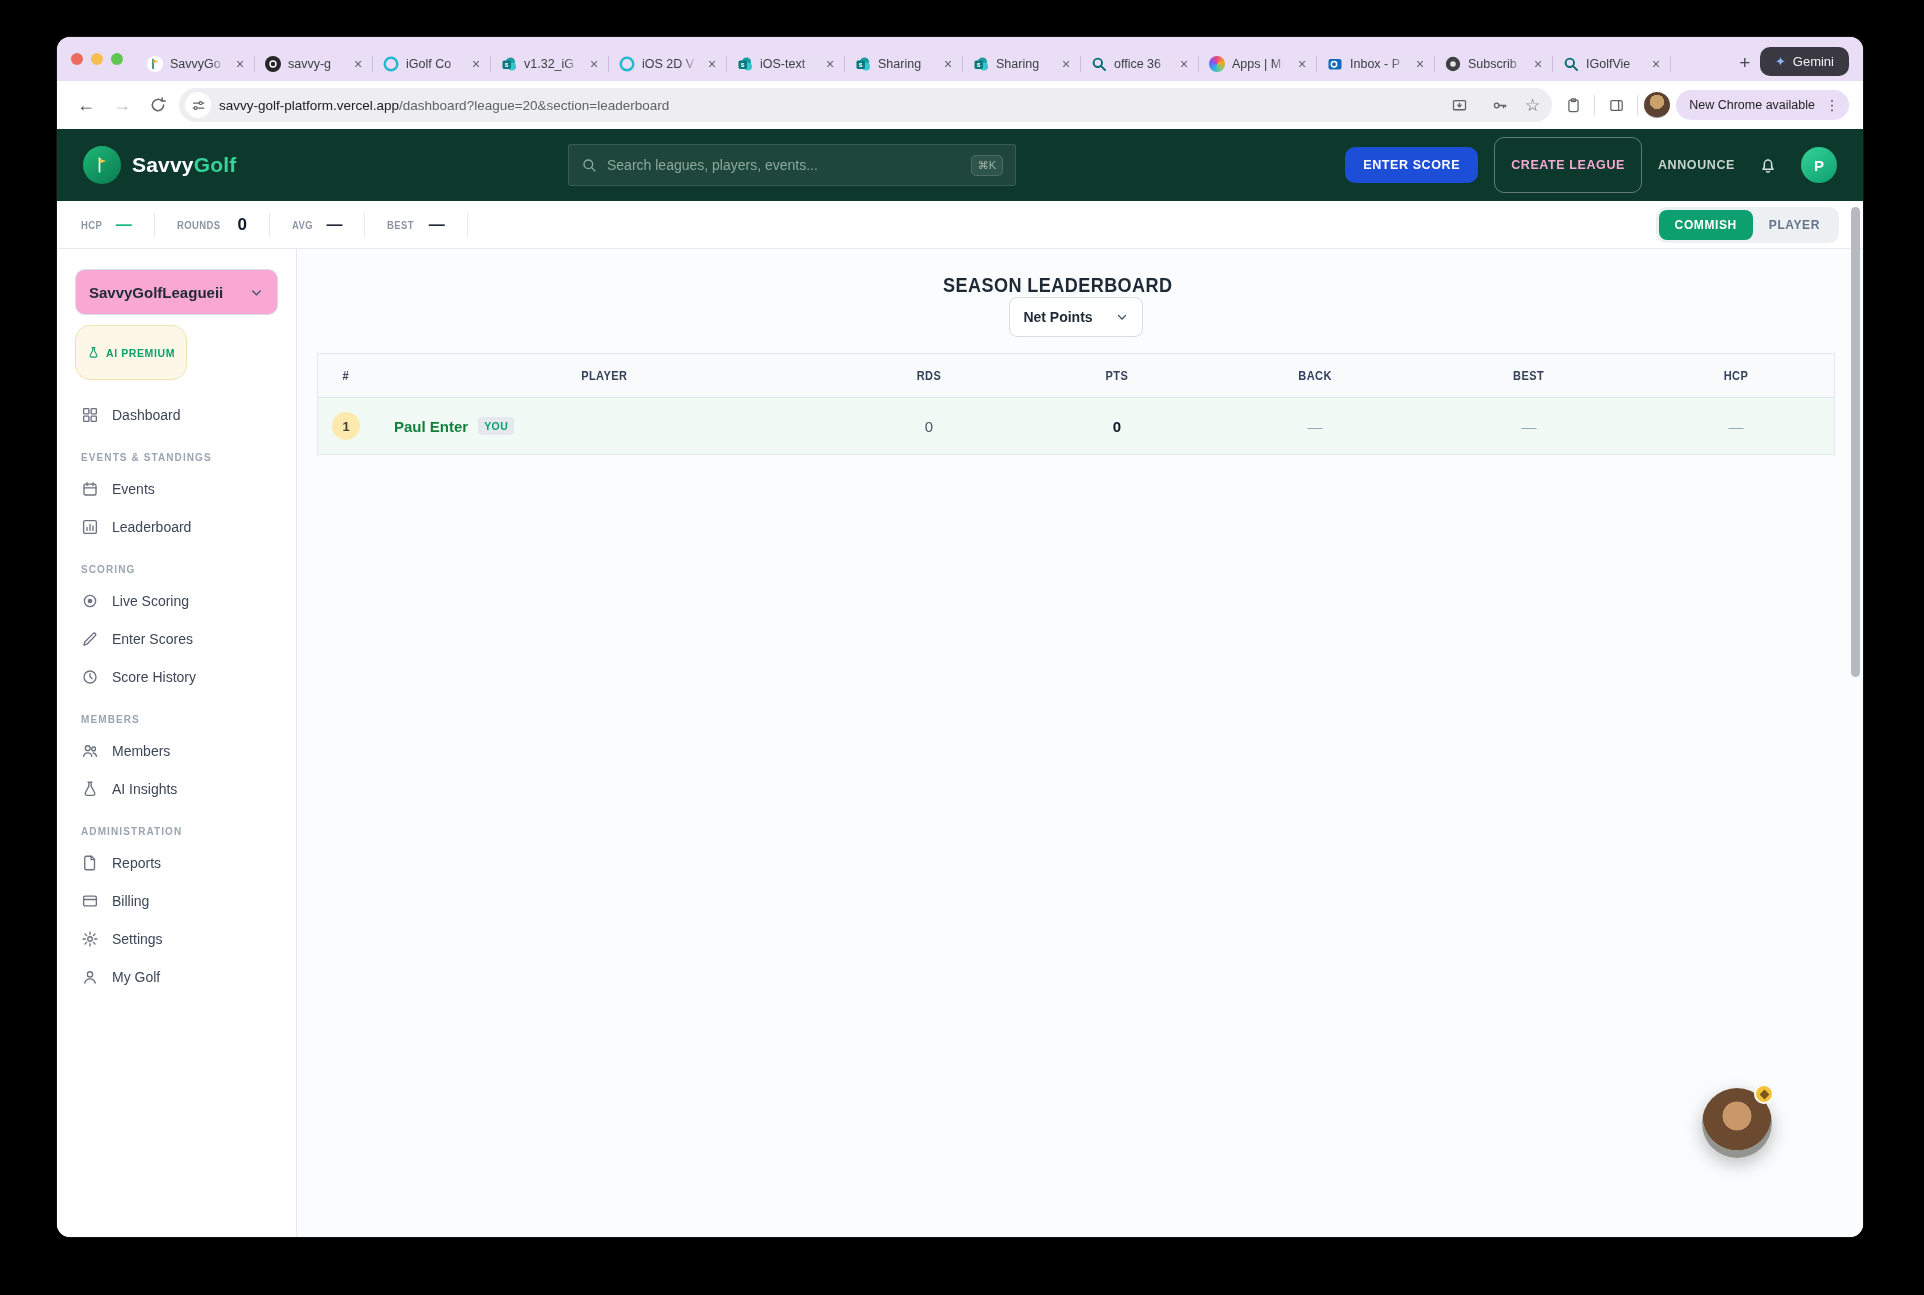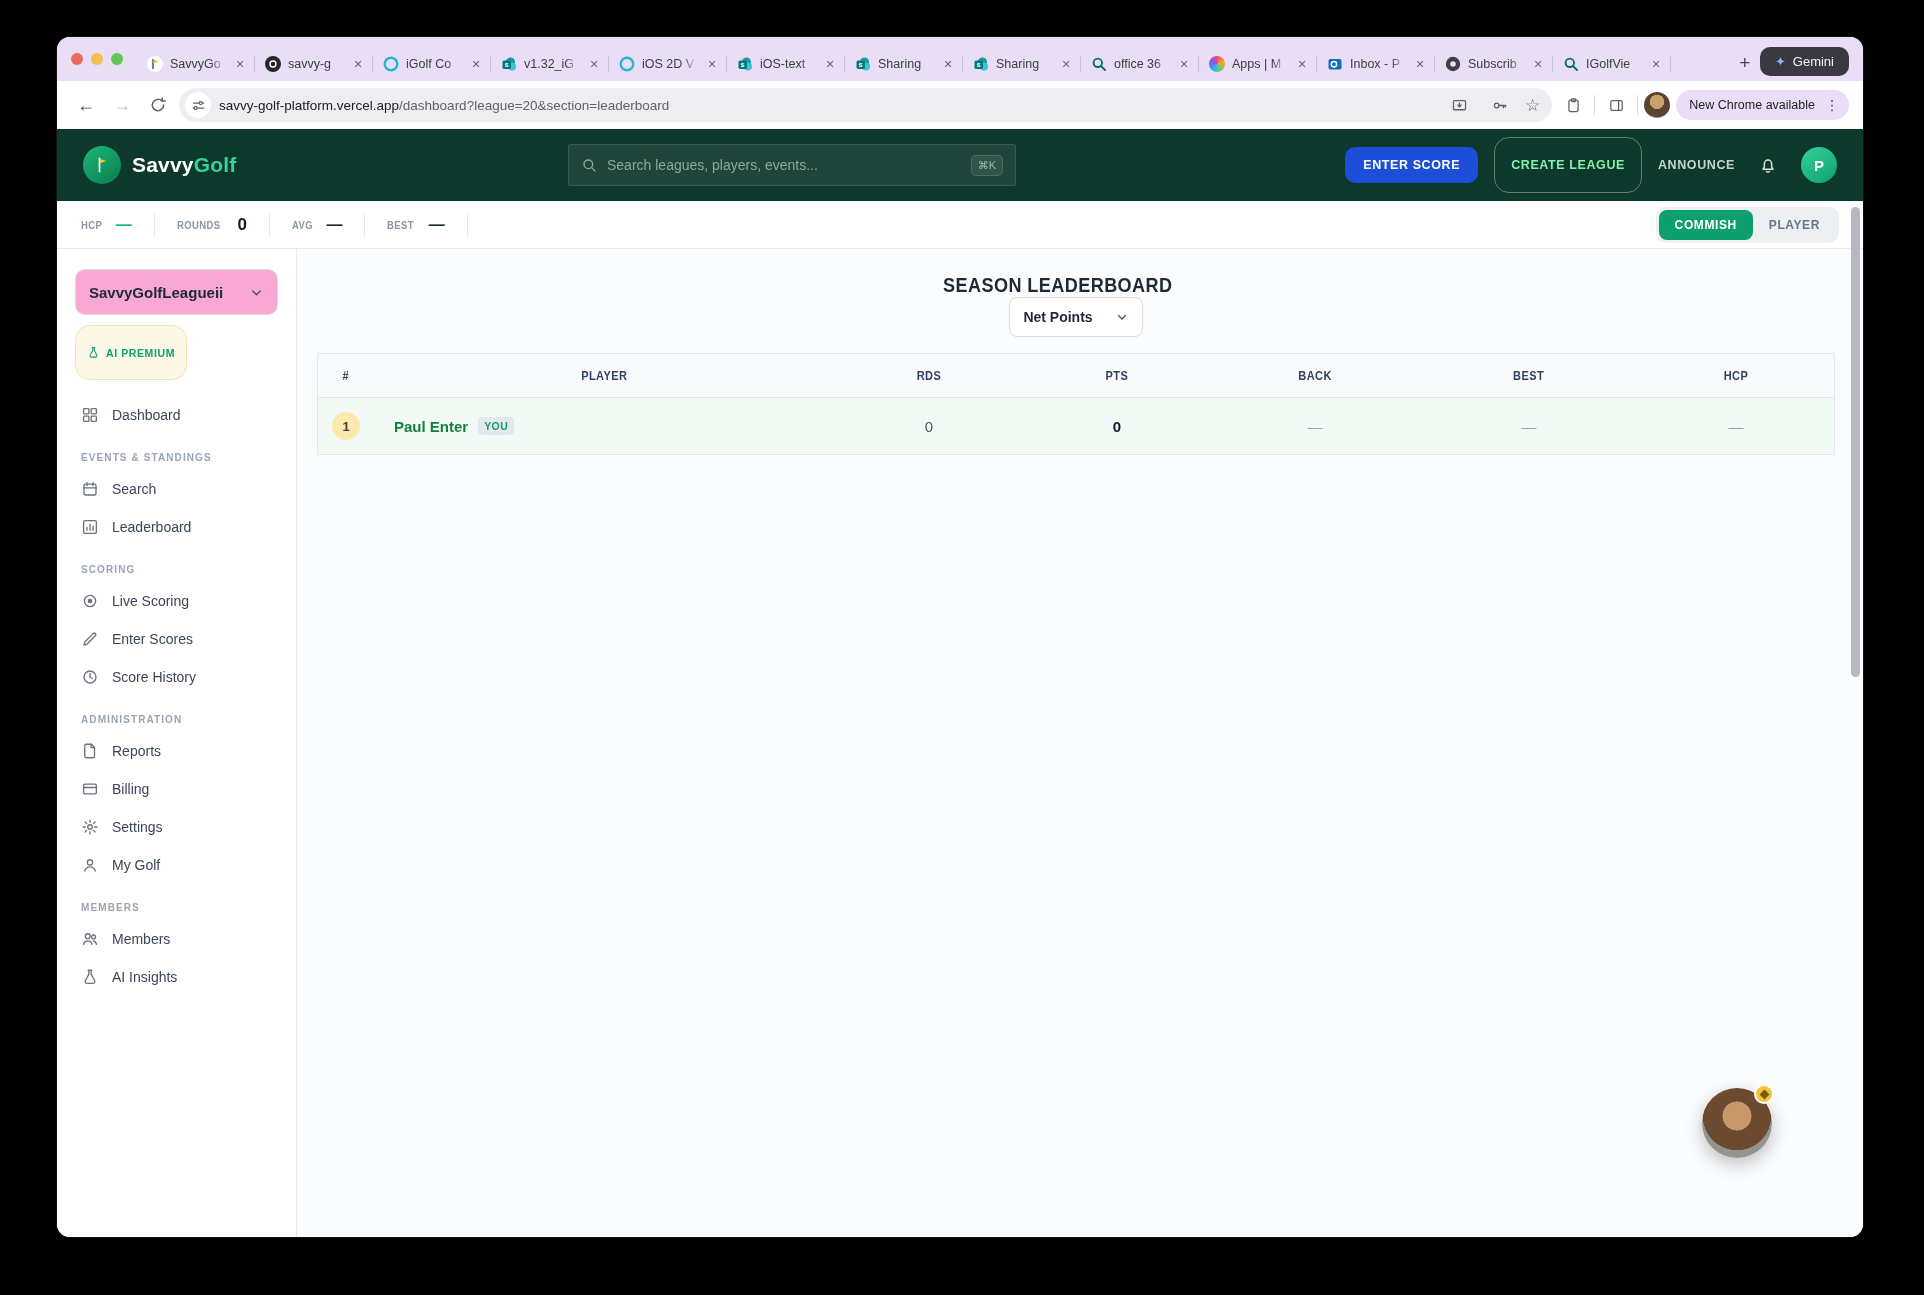--- a/index.html
+++ b/index.html
@@ -56,22 +56,22 @@
   .brand-text { font-size:21px; font-weight:700; color:#fff; letter-spacing:.2px; }
   .brand-text .golf { color:#34d399; }
   .searchbar { position:absolute; left:511px; top:15px; width:448px; height:42px; background:rgba(255,255,255,.07);
     border:1px solid rgba(255,255,255,.12); border-radius:3px; display:flex; align-items:center; padding:0 12px; gap:10px; }
   .searchbar .ph { color:#8da89d; font-size:14px; flex:1; }
   .kbd { background:rgba(255,255,255,.08); border:1px solid rgba(255,255,255,.14); color:#9fb5ac;
     font-size:11px; border-radius:5px; padding:3px 6px; }
   .header-right { margin-left:auto; display:flex; align-items:center; gap:16px; }
   .btn-enter { background:#1d4ed8; color:#fff; font-size:12.5px; font-weight:700; letter-spacing:.6px;
     border:none; border-radius:10px; padding:11px 18px; }
-  .btn-create { background:transparent; color:#86efac; font-size:12.5px; font-weight:700; letter-spacing:.6px;
-    border:1px solid rgba(255,255,255,.35); border-radius:15px; padding:20px 16px; }
+  .btn-create { background:transparent; color:#f9a8d4; font-size:12.5px; font-weight:700; letter-spacing:.6px;
+    border:1px solid rgba(255,255,255,.35); border-radius:10px; padding:20px 16px; }
   .announce { color:#c7d4cd; font-size:12.5px; font-weight:700; letter-spacing:.6px; }
   .bell { color:#d6e2dc; width:34px; height:34px; display:flex; align-items:center; justify-content:center; }
   .avatar-p { width:36px; height:36px; border-radius:50%; background:linear-gradient(145deg,#34d399,#0e9f6e);
     color:#fff; font-weight:700; font-size:15px; display:flex; align-items:center; justify-content:center; }
 
   
   .statsbar { height:48px; background:#fff; border-bottom:1px solid #e7eaee; display:flex; align-items:center; padding:0 24px; flex:none; }
   .stat { display:flex; align-items:center; gap:10px; }
   .stat-label { font-size:11px; font-weight:700; color:#8b95a5; letter-spacing:1px; }
   .stat-val { font-size:16px; font-weight:800; color:#1f2937; }
@@ -456,21 +456,21 @@
             <div class="nav-heading">EVENTS &amp; STANDINGS</div>
             <div>
 
             <div class="nav-item">
                   <span class="n-icon">
                   <svg width="18" height="18" viewBox="0 0 24 24" fill="none" stroke="currentColor" stroke-width="1.8" stroke-linecap="round" stroke-linejoin="round">
                     <rect x="4" y="5.5" width="16" height="14.5" rx="2"></rect>
                     <path d="M8 3.5v4M16 3.5v4M4 10.5h16"></path>
                   </svg>
                 </span>
-                  <span>Search</span>
+                  <span>Events</span>
                 </div>
               <div class="nav-item">
                   <span class="n-icon">
                   <svg width="18" height="18" viewBox="0 0 24 24" fill="none" stroke="currentColor" stroke-width="1.8" stroke-linecap="round" stroke-linejoin="round">
                     <rect x="3.5" y="3.5" width="17" height="17" rx="2"></rect>
                     <path d="M8 16.5v-4M12 16.5v-8M16 16.5v-6"></path>
                   </svg>
                 </span>
                   <span>Leaderboard</span>
                 </div>
@@ -498,62 +498,20 @@
                   <span>Enter Scores</span>
                 </div>
               <div class="nav-item">
                   <span class="n-icon">
                   <svg width="18" height="18" viewBox="0 0 24 24" fill="none" stroke="currentColor" stroke-width="1.8" stroke-linecap="round" stroke-linejoin="round">
                     <circle cx="12" cy="12" r="8"></circle>
                     <path d="M12 7.5v4.5l3 2"></path>
                   </svg>
                 </span>
                   <span>Score History</span>
-                </div>
-            </div>
-          </div>
-          <div class="nav-section">
-            <div class="nav-heading">ADMINISTRATION</div>
-            <div>
-
-            <div class="nav-item">
-                  <span class="n-icon">
-                  <svg width="18" height="18" viewBox="0 0 24 24" fill="none" stroke="currentColor" stroke-width="1.8" stroke-linecap="round" stroke-linejoin="round">
-                    <path d="M7 3h7l4 4v12a2 2 0 0 1-2 2H7a2 2 0 0 1-2-2V5a2 2 0 0 1 2-2z"></path>
-                    <path d="M13.5 3v4.5H18"></path>
-                  </svg>
-                </span>
-                  <span>Reports</span>
-                </div>
-              <div class="nav-item">
-                  <span class="n-icon">
-                  <svg width="18" height="18" viewBox="0 0 24 24" fill="none" stroke="currentColor" stroke-width="1.8" stroke-linecap="round" stroke-linejoin="round">
-                    <rect x="3.5" y="5.5" width="17" height="13" rx="2"></rect>
-                    <path d="M3.5 10h17"></path>
-                  </svg>
-                </span>
-                  <span>Billing</span>
-                </div>
-              <div class="nav-item">
-                  <span class="n-icon">
-                  <svg width="18" height="18" viewBox="0 0 24 24" fill="none" stroke="currentColor" stroke-width="1.8" stroke-linecap="round" stroke-linejoin="round">
-                    <circle cx="12" cy="12" r="3"></circle>
-                    <path d="M12 2.8v3M12 18.2v3M2.8 12h3M18.2 12h3M5.4 5.4l2.1 2.1M16.5 16.5l2.1 2.1M18.6 5.4l-2.1 2.1M7.5 16.5l-2.1 2.1"></path>
-                  </svg>
-                </span>
-                  <span>Settings</span>
-                </div>
-              <div class="nav-item">
-                  <span class="n-icon">
-                  <svg width="18" height="18" viewBox="0 0 24 24" fill="none" stroke="currentColor" stroke-width="1.8" stroke-linecap="round" stroke-linejoin="round">
-                    <circle cx="12" cy="8.5" r="3.5"></circle>
-                    <path d="M5 20c1-3.8 3.7-5.5 7-5.5s6 1.7 7 5.5"></path>
-                  </svg>
-                </span>
-                  <span>My Golf</span>
                 </div>
             </div>
           </div>
           <div class="nav-section">
             <div class="nav-heading">MEMBERS</div>
             <div>
 
             <div class="nav-item">
                   <span class="n-icon">
                   <svg width="18" height="18" viewBox="0 0 24 24" fill="none" stroke="currentColor" stroke-width="1.8" stroke-linecap="round" stroke-linejoin="round">
@@ -565,20 +523,62 @@
                 </span>
                   <span>Members</span>
                 </div>
               <div class="nav-item">
                   <span class="n-icon">
                   <svg width="18" height="18" viewBox="0 0 24 24" fill="none" stroke="currentColor" stroke-width="1.8" stroke-linecap="round" stroke-linejoin="round">
                     <path d="M9.5 3h5M10.5 3v5.2L5.8 17a2.5 2.5 0 0 0 2.3 3.5h7.8a2.5 2.5 0 0 0 2.3-3.5L13.5 8.2V3"></path>
                   </svg>
                 </span>
                   <span>AI Insights</span>
+                </div>
+            </div>
+          </div>
+          <div class="nav-section">
+            <div class="nav-heading">ADMINISTRATION</div>
+            <div>
+
+            <div class="nav-item">
+                  <span class="n-icon">
+                  <svg width="18" height="18" viewBox="0 0 24 24" fill="none" stroke="currentColor" stroke-width="1.8" stroke-linecap="round" stroke-linejoin="round">
+                    <path d="M7 3h7l4 4v12a2 2 0 0 1-2 2H7a2 2 0 0 1-2-2V5a2 2 0 0 1 2-2z"></path>
+                    <path d="M13.5 3v4.5H18"></path>
+                  </svg>
+                </span>
+                  <span>Reports</span>
+                </div>
+              <div class="nav-item">
+                  <span class="n-icon">
+                  <svg width="18" height="18" viewBox="0 0 24 24" fill="none" stroke="currentColor" stroke-width="1.8" stroke-linecap="round" stroke-linejoin="round">
+                    <rect x="3.5" y="5.5" width="17" height="13" rx="2"></rect>
+                    <path d="M3.5 10h17"></path>
+                  </svg>
+                </span>
+                  <span>Billing</span>
+                </div>
+              <div class="nav-item">
+                  <span class="n-icon">
+                  <svg width="18" height="18" viewBox="0 0 24 24" fill="none" stroke="currentColor" stroke-width="1.8" stroke-linecap="round" stroke-linejoin="round">
+                    <circle cx="12" cy="12" r="3"></circle>
+                    <path d="M12 2.8v3M12 18.2v3M2.8 12h3M18.2 12h3M5.4 5.4l2.1 2.1M16.5 16.5l2.1 2.1M18.6 5.4l-2.1 2.1M7.5 16.5l-2.1 2.1"></path>
+                  </svg>
+                </span>
+                  <span>Settings</span>
+                </div>
+              <div class="nav-item">
+                  <span class="n-icon">
+                  <svg width="18" height="18" viewBox="0 0 24 24" fill="none" stroke="currentColor" stroke-width="1.8" stroke-linecap="round" stroke-linejoin="round">
+                    <circle cx="12" cy="8.5" r="3.5"></circle>
+                    <path d="M5 20c1-3.8 3.7-5.5 7-5.5s6 1.7 7 5.5"></path>
+                  </svg>
+                </span>
+                  <span>My Golf</span>
                 </div>
             </div>
           </div>
         </div>
     </div>
 
     <div class="main">
       <div class="main-top">
         <div class="page-title cd">SEASON LEADERBOARD</div>
         <div class="points-select">

